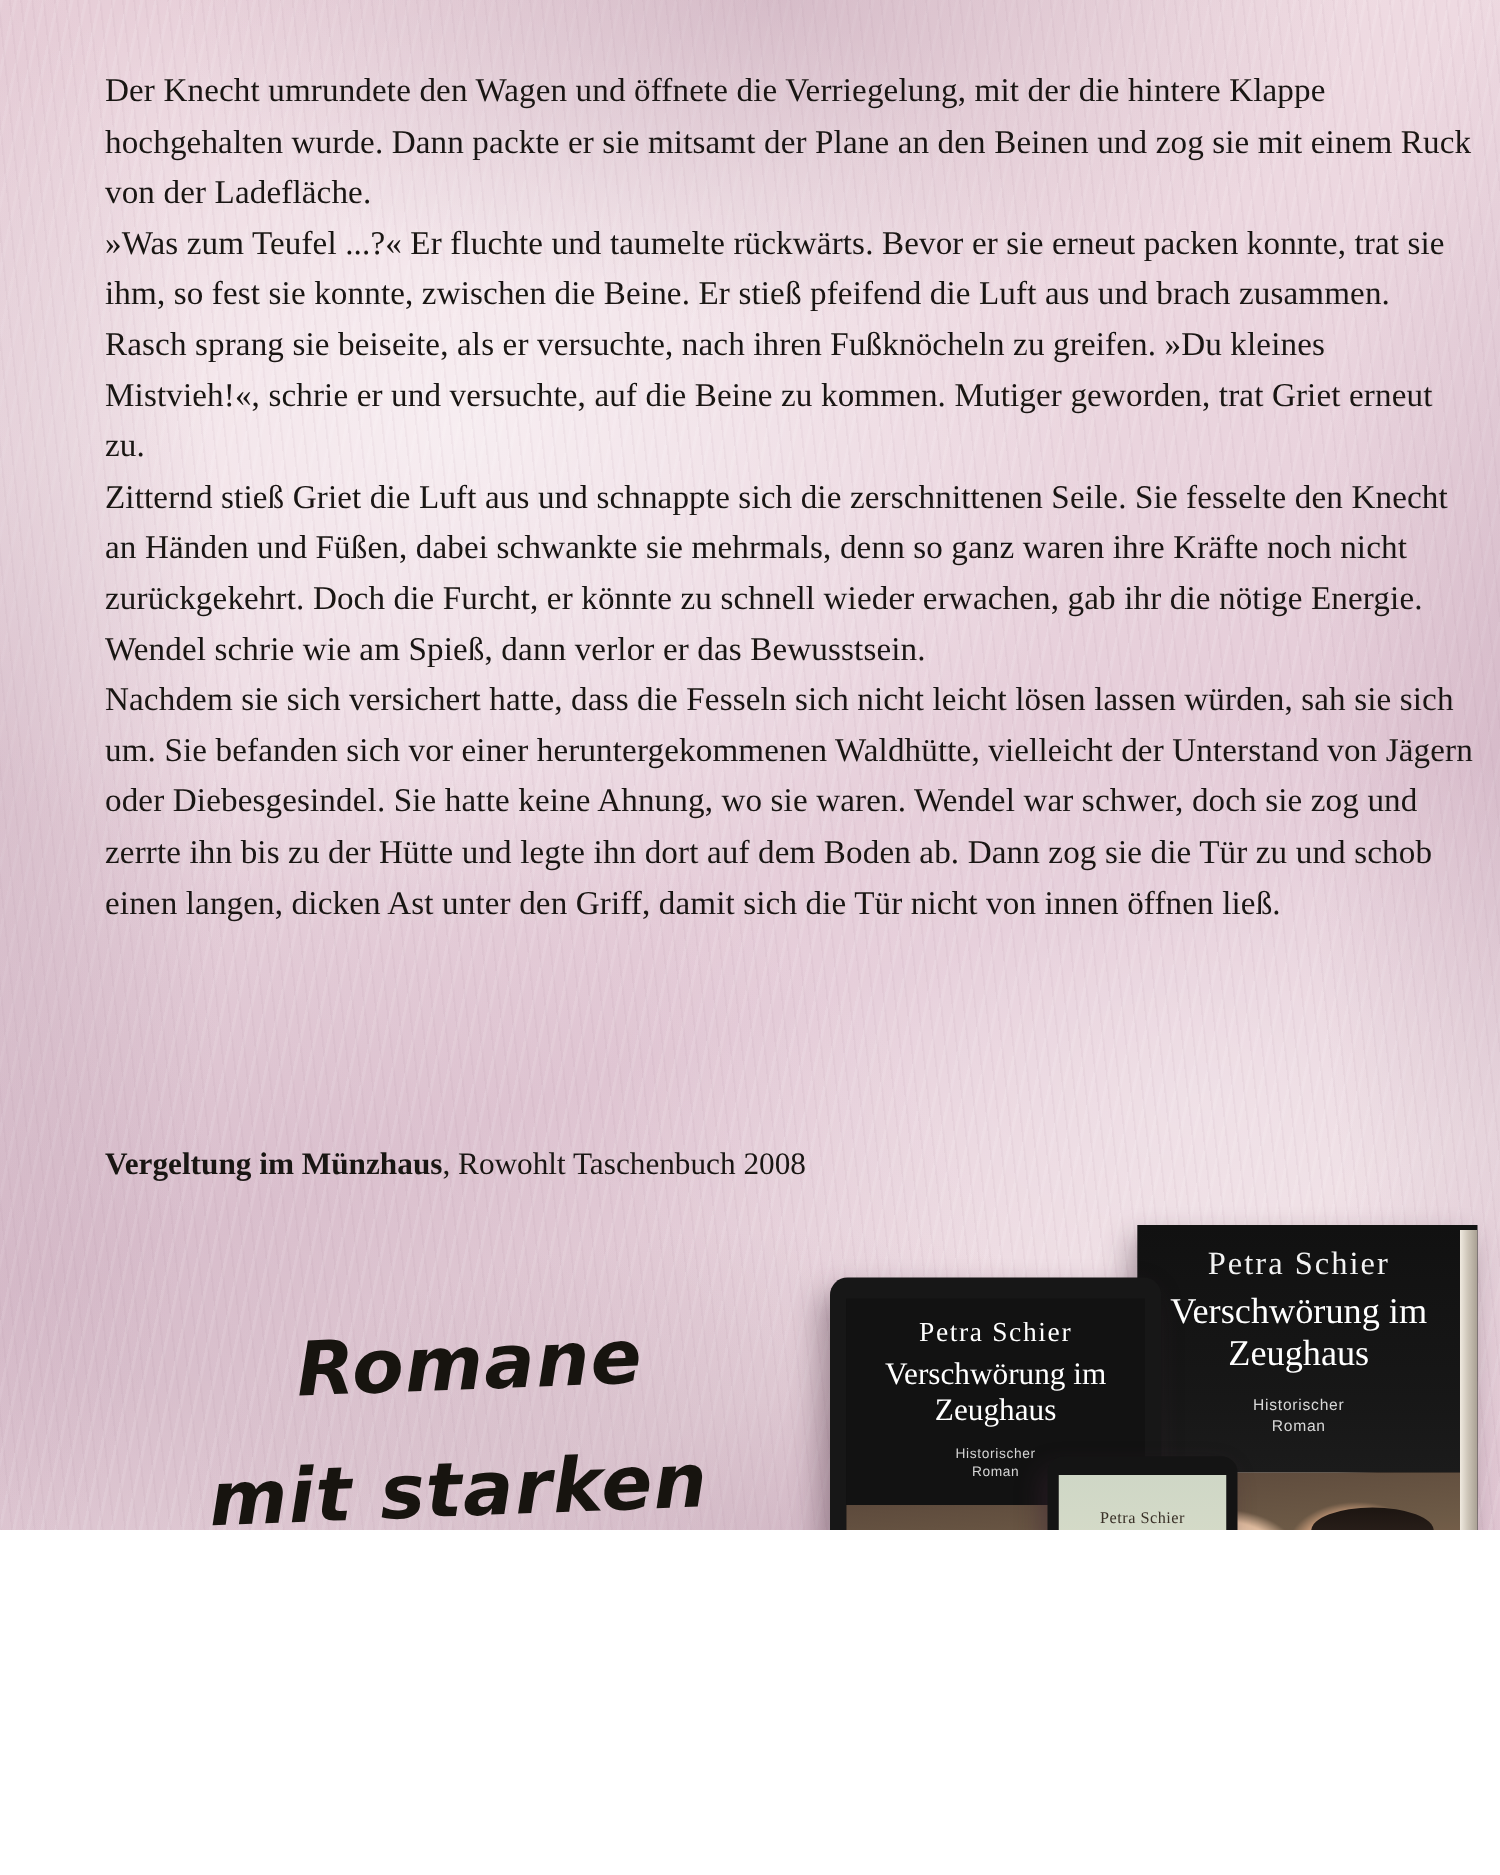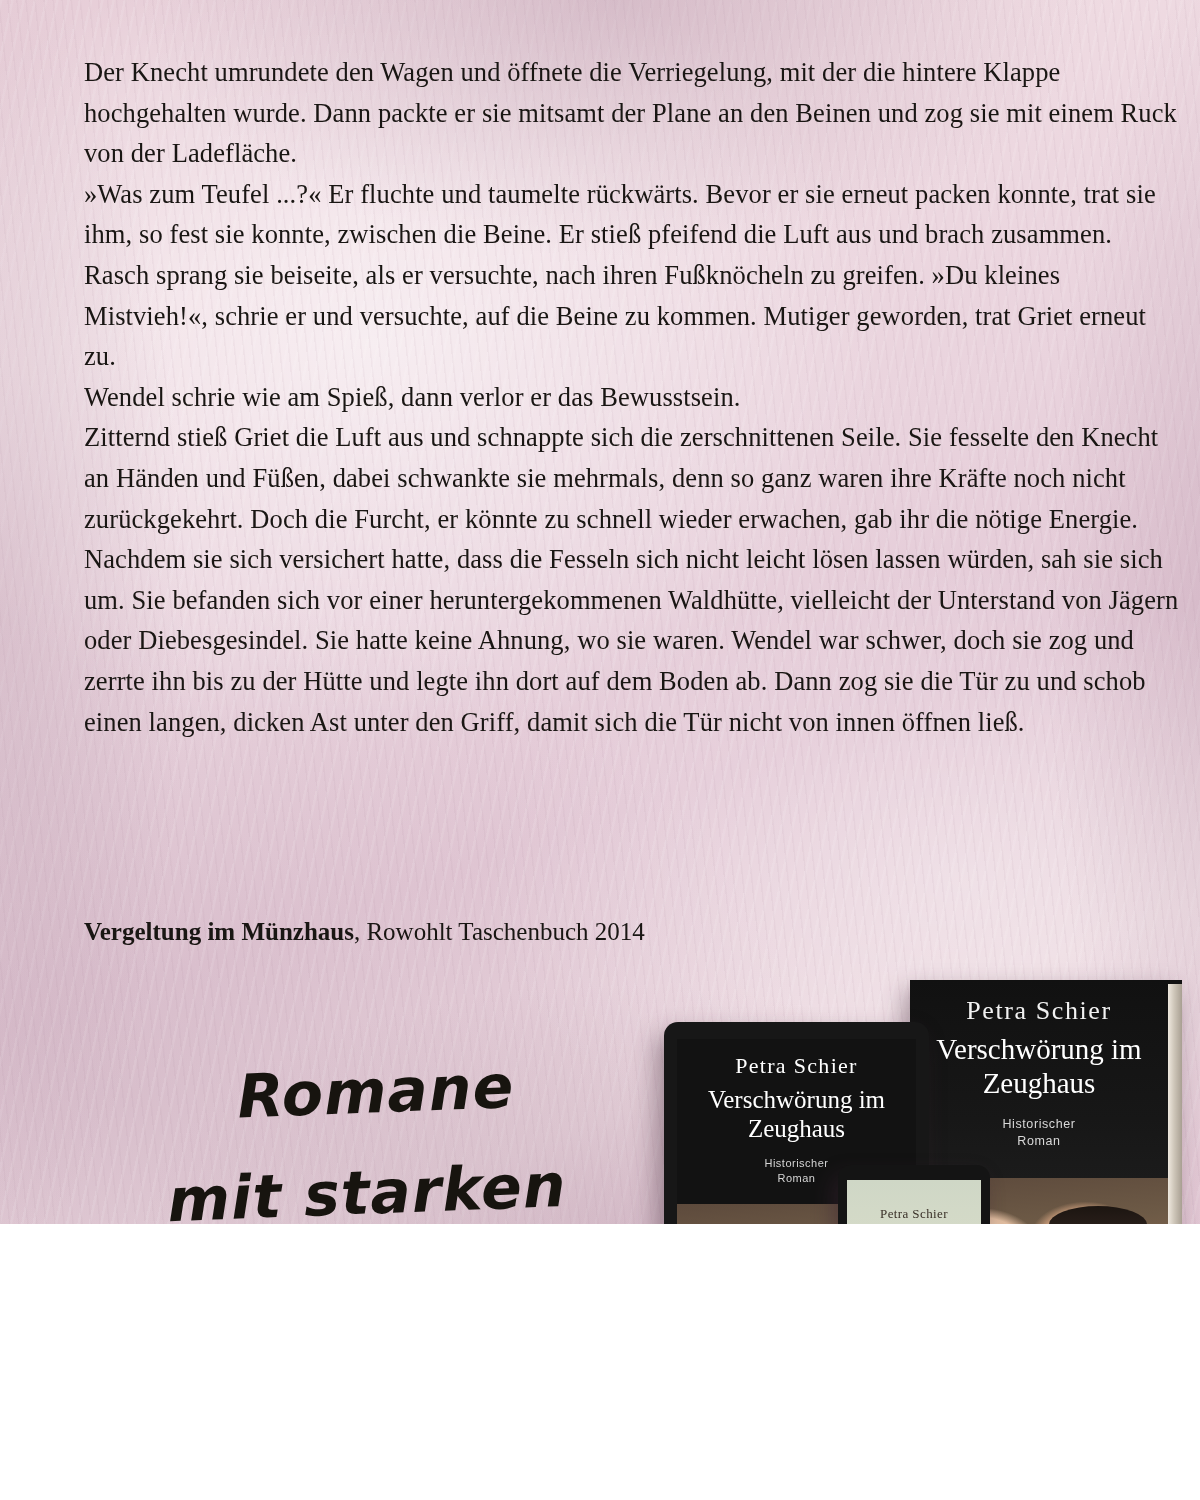--- a/index.html
+++ b/index.html
@@ -419,27 +419,27 @@
 </head>
 <body>
 
 <div id="page">
 
   <div class="content">
 
     <div id="excerpt">
       <p>Der Knecht umrundete den Wagen und öffnete die Verriegelung, mit der die hintere Klappe hochgehalten wurde. Dann packte er sie mitsamt der Plane an den Beinen und zog sie mit einem Ruck von der Ladefläche.</p>
       <p>»Was zum Teufel ...?« Er fluchte und taumelte rückwärts. Bevor er sie erneut packen konnte, trat sie ihm, so fest sie konnte, zwischen die Beine. Er stieß pfeifend die Luft aus und brach zusammen. Rasch sprang sie beiseite, als er versuchte, nach ihren Fußknöcheln zu greifen. »Du kleines Mistvieh!«, schrie er und versuchte, auf die Beine zu kommen. Mutiger geworden, trat Griet erneut zu.</p>
+      <p>Zitternd stieß Griet die Luft aus und schnappte sich die zerschnittenen Seile. Sie fesselte den Knecht an Händen und Füßen, dabei schwankte sie mehrmals, denn so ganz waren ihre Kräfte noch nicht zurückgekehrt. Doch die Furcht, er könnte zu schnell wieder erwachen, gab ihr die nötige Energie.</p>
       <p>Wendel schrie wie am Spieß, dann verlor er das Bewusstsein.</p>
-      <p>Zitternd stieß Griet die Luft aus und schnappte sich die zerschnittenen Seile. Sie fesselte den Knecht an Händen und Füßen, dabei schwankte sie mehrmals, denn so ganz waren ihre Kräfte noch nicht zurückgekehrt. Doch die Furcht, er könnte zu schnell wieder erwachen, gab ihr die nötige Energie.</p>
       <p>Nachdem sie sich versichert hatte, dass die Fesseln sich nicht leicht lösen lassen würden, sah sie sich um. Sie befanden sich vor einer heruntergekommenen Waldhütte, vielleicht der Unterstand von Jägern oder Diebesgesindel. Sie hatte keine Ahnung, wo sie waren. Wendel war schwer, doch sie zog und zerrte ihn bis zu der Hütte und legte ihn dort auf dem Boden ab. Dann zog sie die Tür zu und schob einen langen, dicken Ast unter den Griff, damit sich die Tür nicht von innen öffnen ließ.</p>
     </div>
 
     <div id="credit">
-      <span class="title">Vergeltung im Münzhaus</span><span>, Rowohlt Taschenbuch 2014</span>
+      <span class="title">Vergeltung im Münzhaus</span><span>, Rowohlt Taschenbuch 2008</span>
     </div>
 
     <div id="headline">
       <span class="l1">Romane</span>
       <span class="l2">mit starken Frauen</span>
     </div>
 
     <div id="products">
 
       <div id="paperback">

